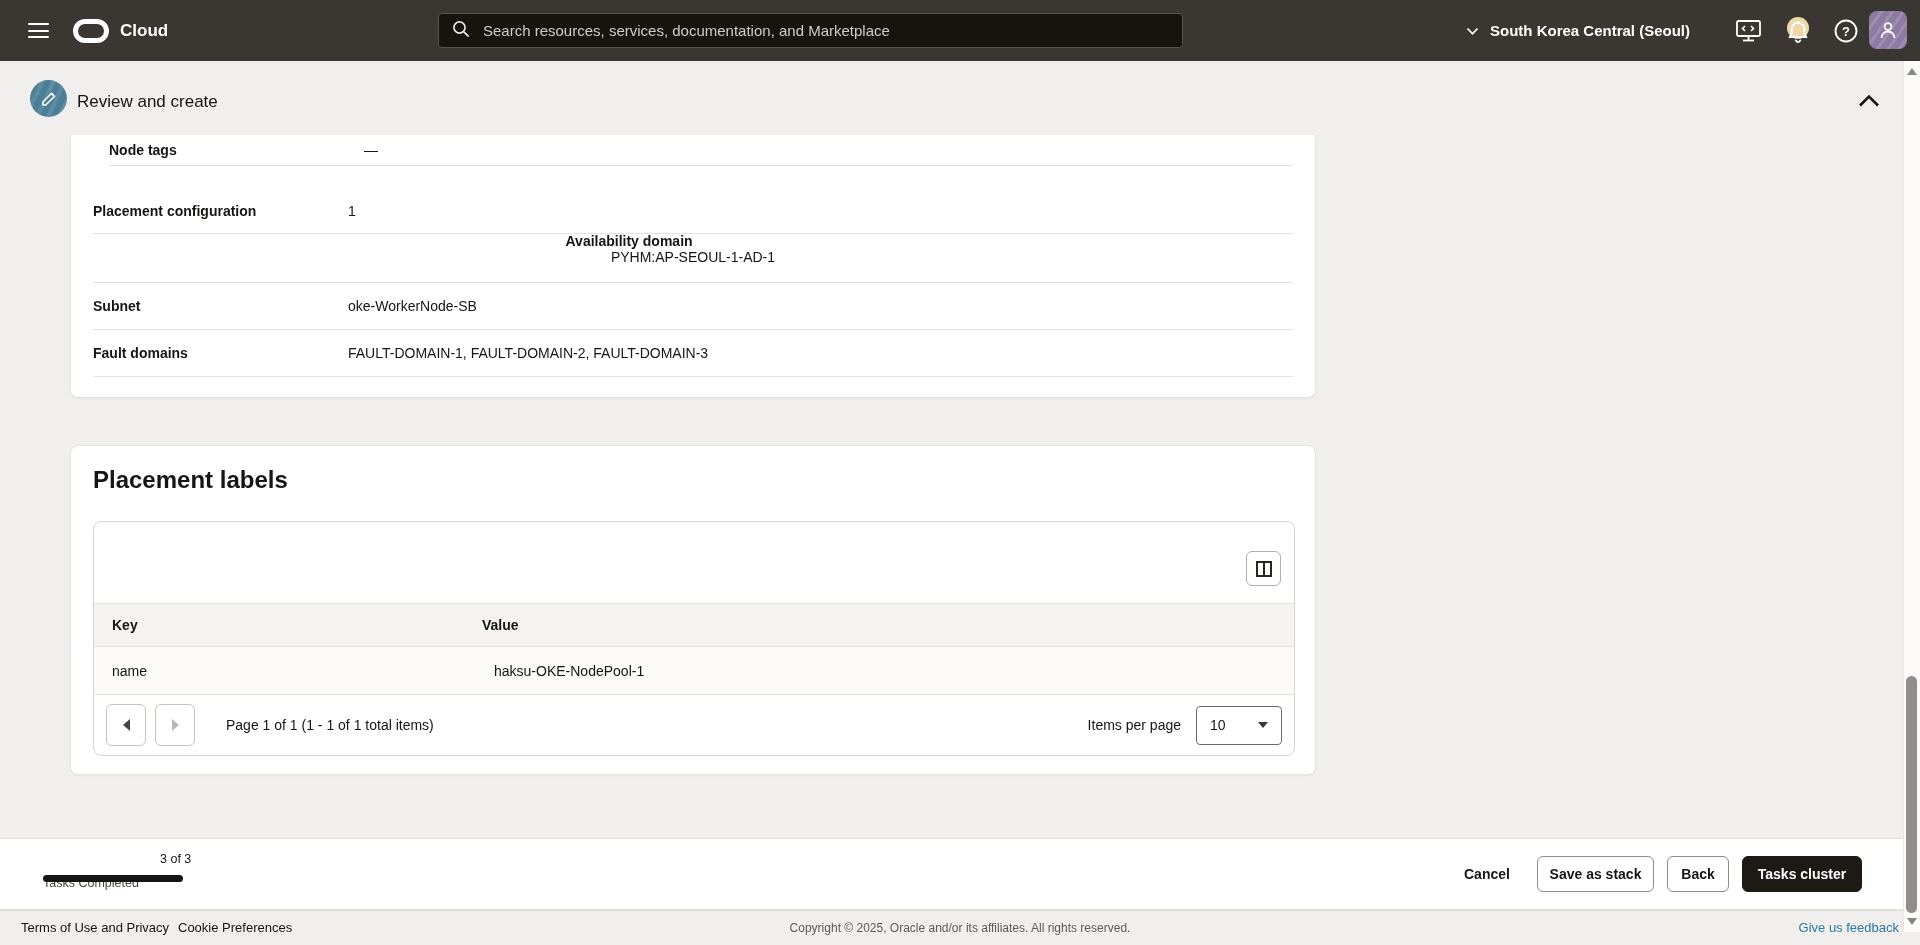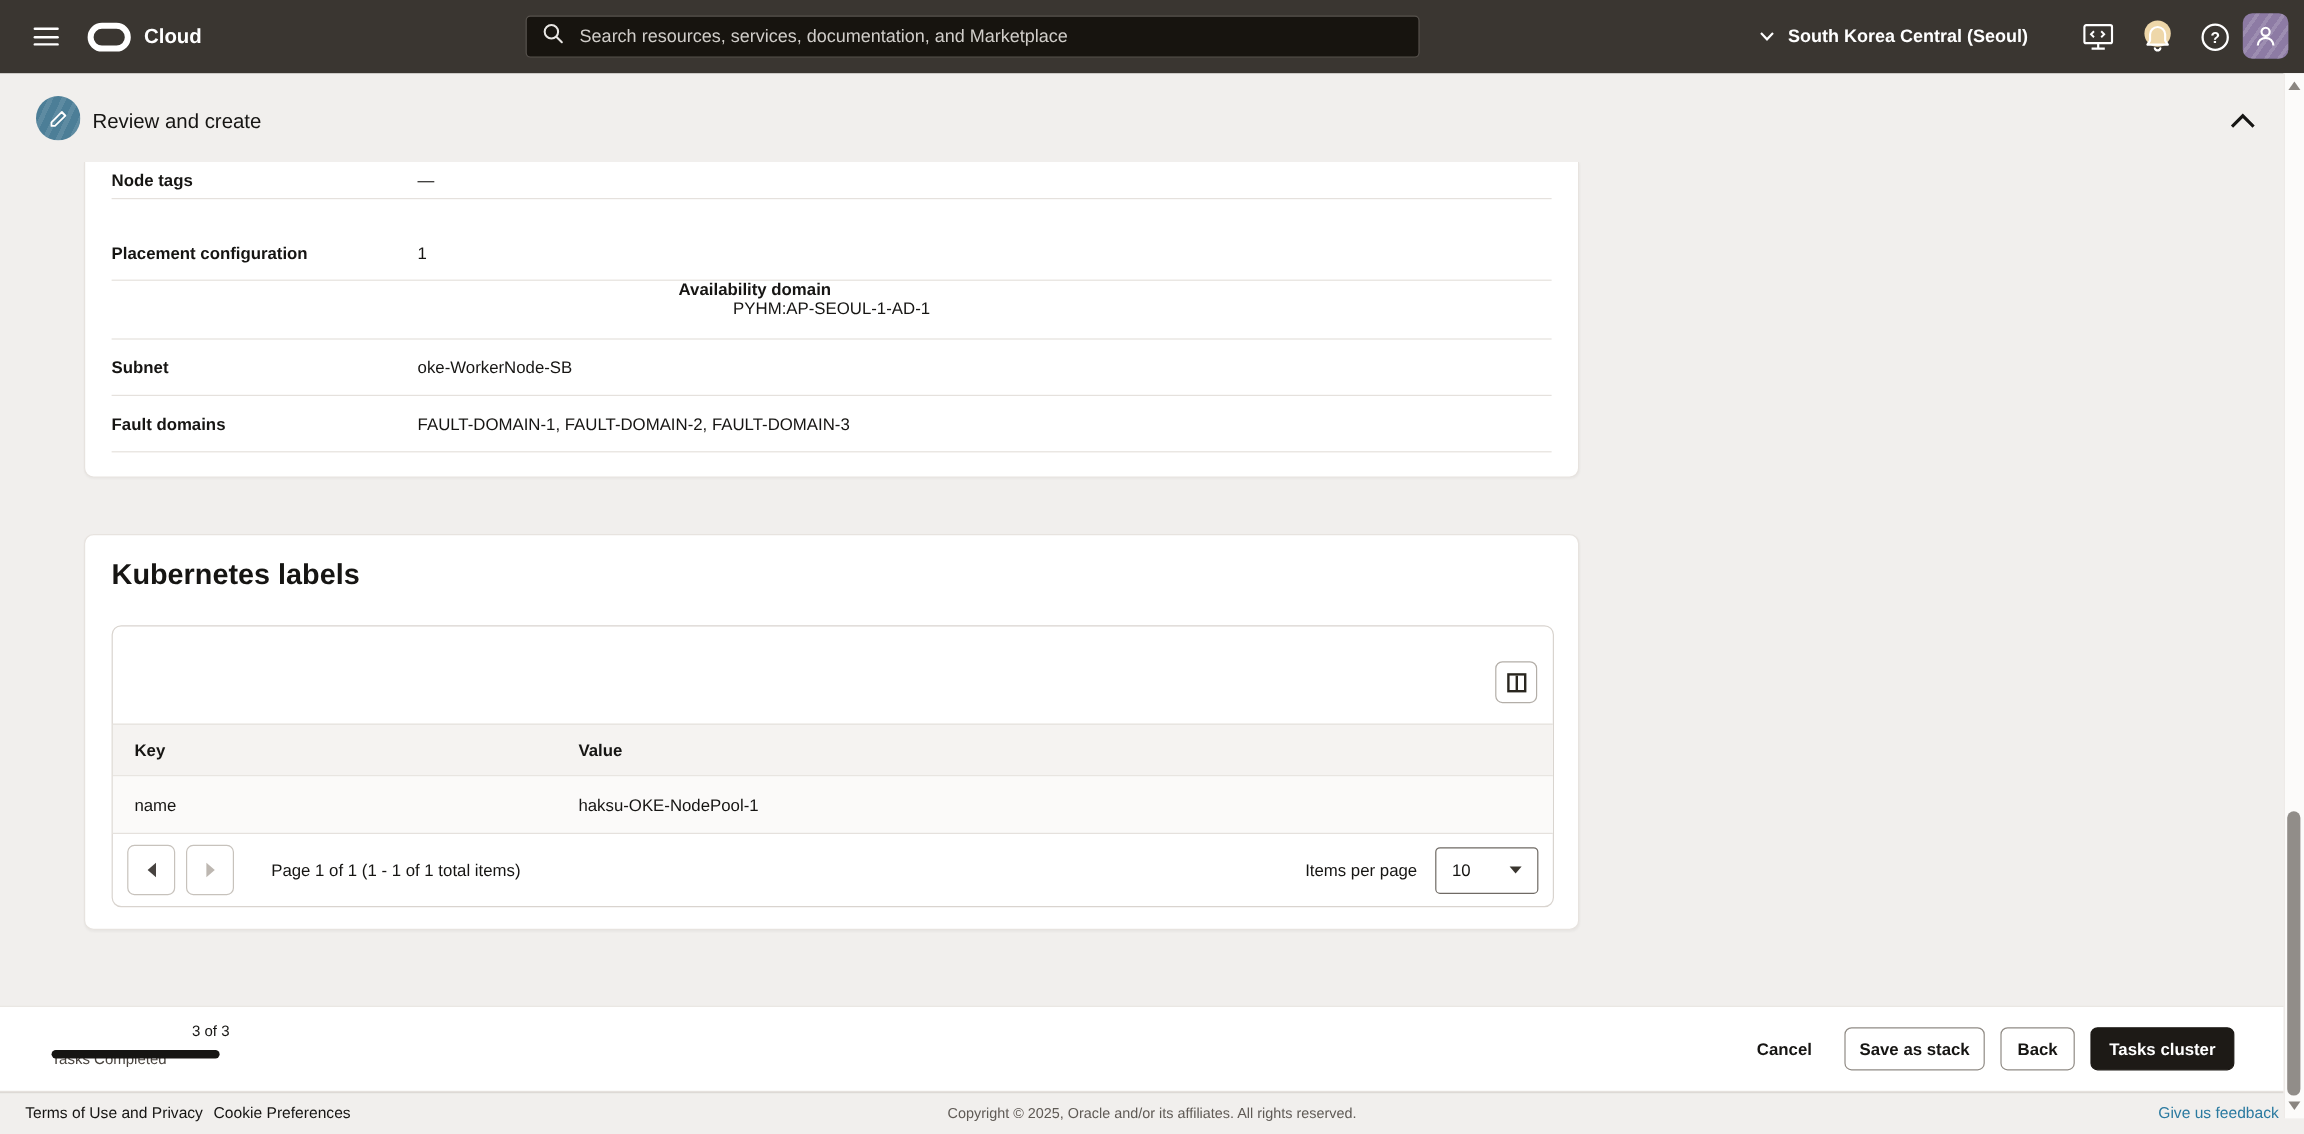--- a/index.html
+++ b/index.html
@@ -32,33 +32,33 @@
   .band-title{position:absolute;left:77px;top:92px;font-size:17px;font-weight:400;color:#161513;}
   .collapse{position:absolute;left:1856px;top:92px;width:26px;height:18px;cursor:pointer;display:flex;align-items:center;justify-content:center;}
 
   
   .card{position:absolute;left:70px;width:1246px;background:#fff;border:1px solid #e7e3df;box-sizing:border-box;box-shadow:0 1px 2px rgba(0,0,0,.04);}
   .card1{top:135px;height:263px;border-top:none;border-radius:0 0 8px 8px;}
   .card2{top:445px;height:330px;border-radius:8px;}
 
   .rrow{position:absolute;left:22px;right:22px;display:flex;align-items:center;border-bottom:1px solid #e5e1dd;font-size:14px;color:#161513;}
   .rlabel{width:255px;flex:none;font-weight:700;}
-  .r1{top:0;height:30px;}
+  .r1{top:0;height:30px;margin-left:16px;}
   .r2{top:54px;height:44px;}
   .r3{top:98px;height:49px;flex-direction:column;}
   .r4{top:147px;height:47px;}
   .r5{top:194px;height:47px;}
 
   .section-title{position:absolute;left:22px;top:20px;font-size:24px;font-weight:700;color:#161513;}
   .inner-box{position:absolute;left:22px;top:75px;width:1202px;height:235px;border:1px solid #d9d4cf;border-radius:8px;box-sizing:border-box;background:#fff;}
   .cols-btn{position:absolute;right:13px;top:29px;width:33px;height:33px;border:1px solid #b3aea8;border-radius:6px;background:#fff;display:flex;align-items:center;justify-content:center;cursor:pointer;}
   .cols-glyph{width:16px;height:16px;border:2px solid #29261f;box-sizing:border-box;position:relative;}
   .cols-glyph::after{content:"";position:absolute;left:50%;top:0;bottom:0;width:2px;background:#29261f;transform:translateX(-50%);}
   .thead{position:absolute;left:0;right:0;top:81px;height:44px;background:#f5f3f1;border-top:1px solid #e5e1dd;border-bottom:1px solid #e5e1dd;display:flex;align-items:center;font-size:14px;font-weight:700;color:#161513;box-sizing:border-box;}
-  .trow{position:absolute;left:0;right:0;top:125px;height:48px;background:#fbfaf9;border-bottom:1px solid #e5e1dd;display:flex;align-items:center;font-size:14px;color:#161513;box-sizing:border-box;}
+  .trow{position:absolute;left:0;right:0;top:125px;height:48px;background:#fbfaf9;border-bottom:1px solid #e5e1dd;display:flex;align-items:center;font-size:14px;color:#161513;box-sizing:border-box;gap:12px;}
   .cell-key{padding-left:18px;width:388px;flex:none;box-sizing:border-box;}
   .pager{position:absolute;left:0;right:0;top:173px;bottom:0;display:flex;align-items:center;padding:0 12px;box-sizing:border-box;}
   .pg-btn{width:38px;height:40px;border:1px solid #c7c2bc;border-radius:6px;background:#fff;display:flex;align-items:center;justify-content:center;margin-right:9px;cursor:pointer;}
   .tri-left{width:0;height:0;border-top:6px solid transparent;border-bottom:6px solid transparent;border-right:7px solid #474340;}
   .tri-right{width:0;height:0;border-top:6px solid transparent;border-bottom:6px solid transparent;border-left:7px solid #bdb7b1;}
   .pg-status{margin-left:31px;font-size:14px;color:#161513;}
   .ipp{margin-left:auto;display:flex;align-items:center;gap:15px;font-size:14px;color:#161513;}
   .dropdown{width:86px;height:39px;border:1px solid #6f6a64;border-radius:4px;background:#fff;display:flex;align-items:center;justify-content:space-between;padding:0 13px;box-sizing:border-box;cursor:pointer;font-size:14px;color:#161513;}
   .caret{width:0;height:0;border-left:5px solid transparent;border-right:5px solid transparent;border-top:6px solid #39352f;}
 
@@ -186,21 +186,21 @@
       <div class="rlabel">Subnet</div>
       <div class="rvalue">oke-WorkerNode-SB</div>
     </div>
     <div class="rrow r5">
       <div class="rlabel">Fault domains</div>
       <div class="rvalue">FAULT-DOMAIN-1, FAULT-DOMAIN-2, FAULT-DOMAIN-3</div>
     </div>
   </div>
 
   <div class="card card2">
-    <div class="section-title">Kubernetes labels</div>
+    <div class="section-title">Placement labels</div>
     <div class="inner-box">
       <div class="cols-btn">
         <div class="cols-glyph"></div>
       </div>
       <div class="thead">
         <div class="cell-key">Key</div>
         <div>Value</div>
       </div>
       <div class="trow">
         <div class="cell-key">name</div>

